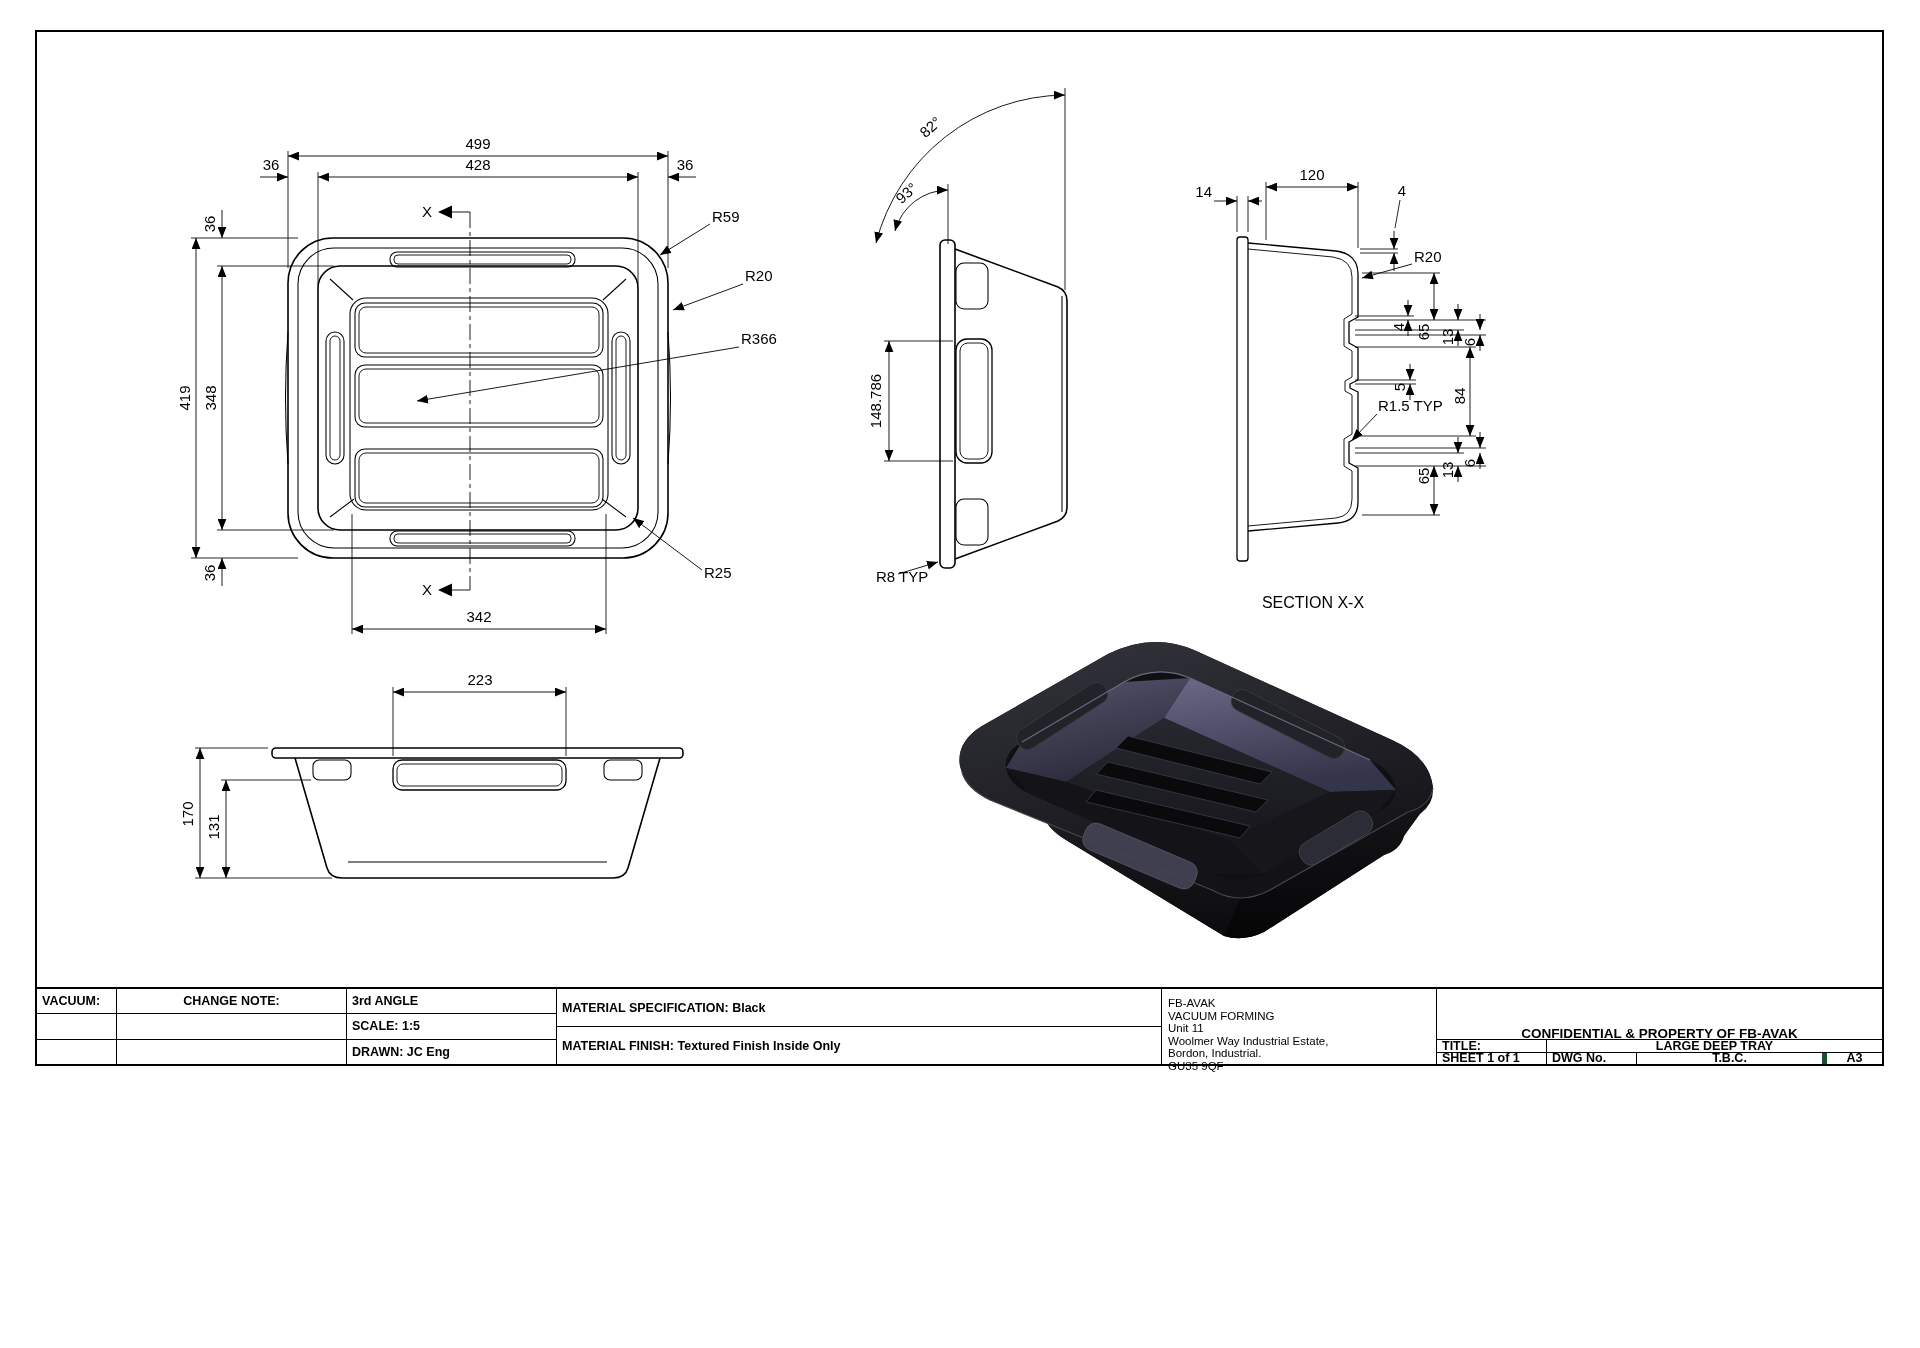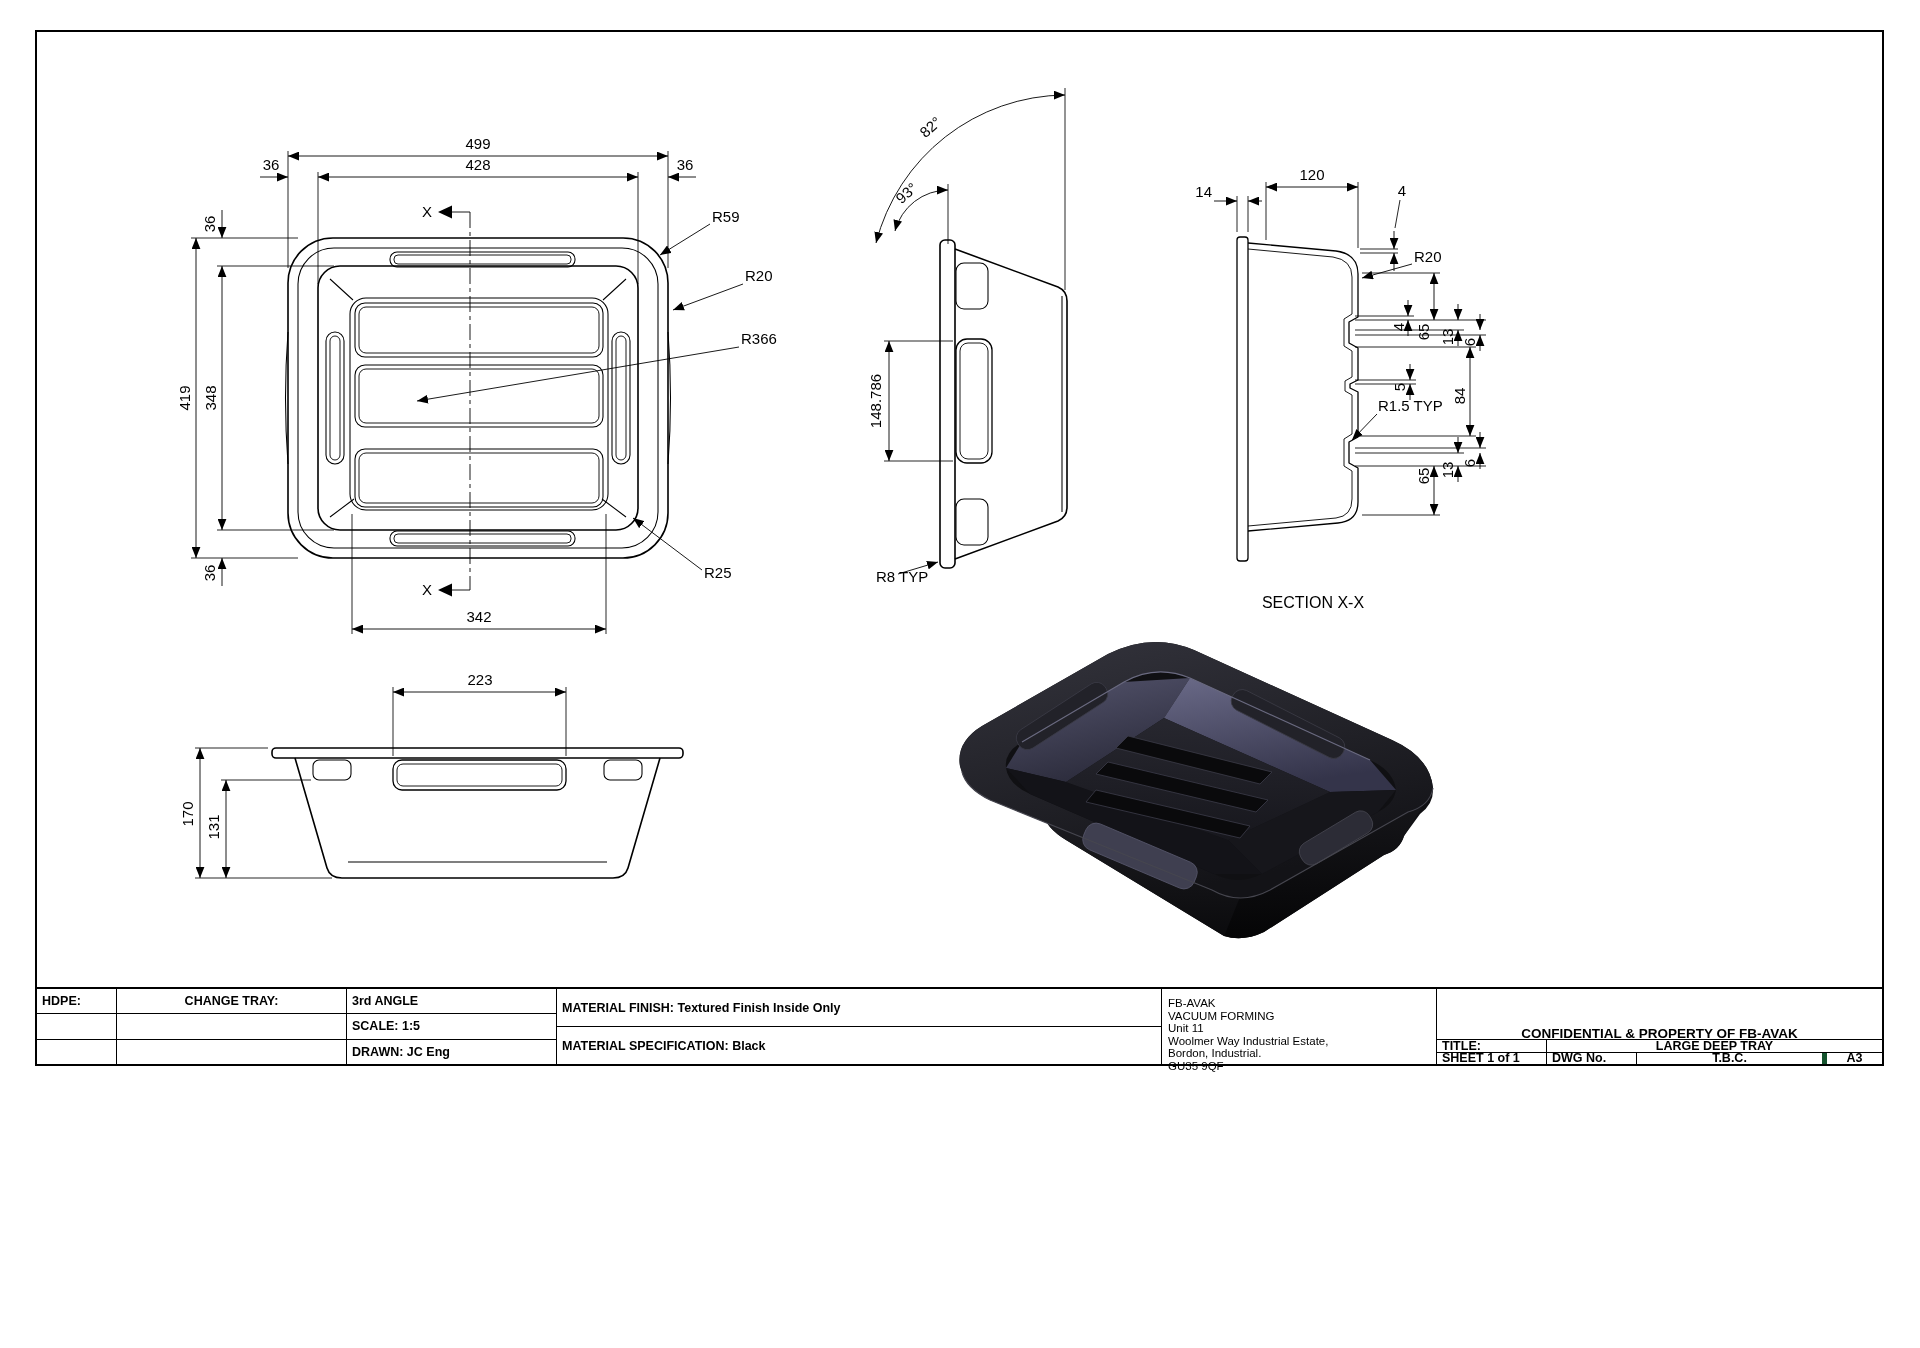--- a/index.html
+++ b/index.html
@@ -321,37 +321,37 @@
     </g>
     <path fill="none" stroke="#46464f" stroke-width="1.1" d="M962,772 Q966,788 990,800 L1212,890 Q1240,906 1270,890 L1408,812 Q1430,806 1433,788"></path>
     <path fill="none" stroke="#6a6a80" stroke-width="1.2" d="M1022,742 L1124,682 Q1156,664 1190,678 L1370,760"></path>
   </g>
 </svg>
 
 <div id="frame"></div>
 
 <div id="titleblock">
   <div class="tb-col" style="width:80px">
-    <div class="tb-row">HDPE:</div>
+    <div class="tb-row">VACUUM:</div>
     <div class="tb-row"></div>
     <div class="tb-row"></div>
   </div>
   <div class="tb-col" style="width:230px">
-    <div class="tb-row tb-center">CHANGE TRAY:</div>
+    <div class="tb-row tb-center">CHANGE NOTE:</div>
     <div class="tb-row"></div>
     <div class="tb-row"></div>
   </div>
   <div class="tb-col" style="width:210px">
     <div class="tb-row">3rd ANGLE</div>
     <div class="tb-row">SCALE: 1:5</div>
     <div class="tb-row">DRAWN: JC Eng</div>
   </div>
   <div class="tb-col" style="width:605px">
+    <div class="tb-row">MATERIAL SPECIFICATION: Black</div>
     <div class="tb-row">MATERIAL FINISH: Textured Finish Inside Only</div>
-    <div class="tb-row">MATERIAL SPECIFICATION: Black</div>
   </div>
   <div class="tb-col" style="width:275px">
     <div class="company">
       <div>FB-AVAK</div>
       <div>VACUUM FORMING</div>
       <div>Unit 11</div>
       <div>Woolmer Way Industrial Estate,</div>
       <div>Bordon, Industrial.</div>
       <div>GU35 9QF</div>
     </div>

